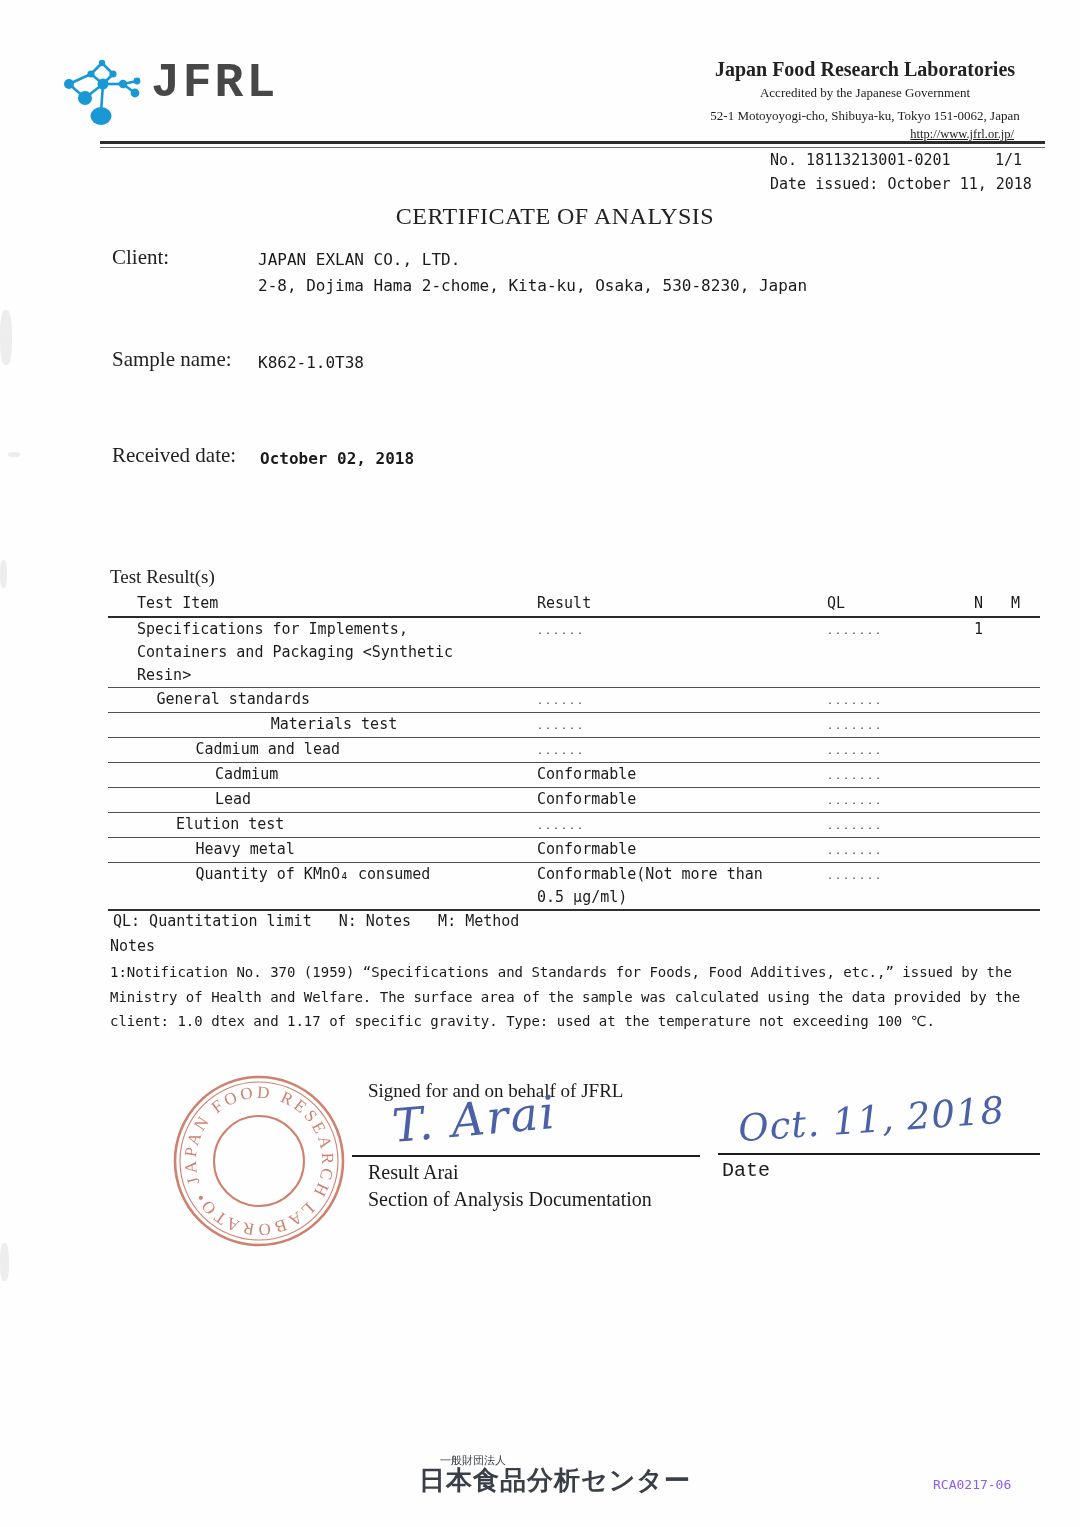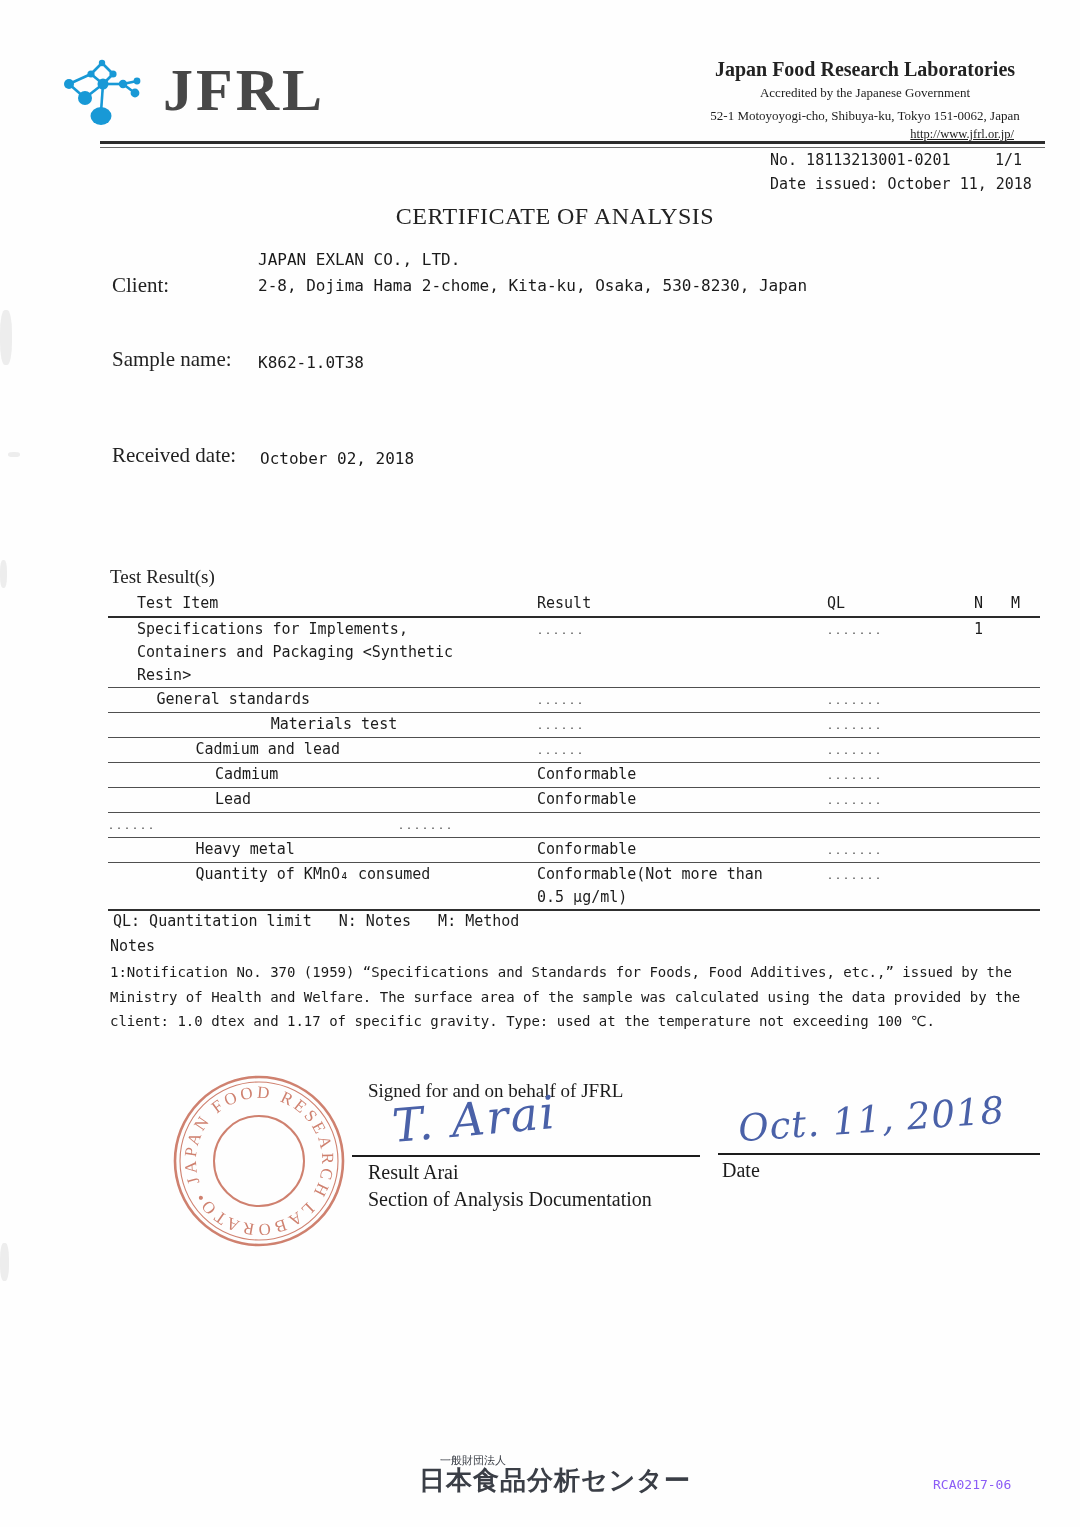--- a/index.html
+++ b/index.html
@@ -3,42 +3,42 @@
 <meta charset="utf-8">
 <style>
   html,body{margin:0;padding:0;background:#e8e8e8;}
   .page{position:relative;width:1080px;height:1527px;background:#fefefe;margin:0 auto;
         font-family:"Liberation Serif","DejaVu Serif",serif;color:#1c1c1c;overflow:hidden;}
   .abs{position:absolute;}
   .mono{font-family:"DejaVu Sans Mono","DejaVu Sans",monospace;}
 
   
   .logo-wrap{left:55px;top:48px;width:320px;height:90px;}
-  .logo-text{position:absolute;left:108px;top:8px;font-family:Liberation Serif, serif;
-             font-weight:bold;font-size:60px;letter-spacing:3px;color:#474747;}
+  .logo-text{position:absolute;left:96px;top:8px;font-family:Liberation Mono, monospace;
+             font-weight:bold;font-size:48px;letter-spacing:3px;color:#474747;}
   .org-block{left:700px;top:58px;width:330px;text-align:center;}
   .org-name{font-size:20px;font-weight:bold;color:#222;}
   .org-accred{font-size:13px;margin-top:4px;}
   .org-addr{font-size:13px;margin-top:7px;white-space:nowrap;}
   .org-url{font-size:12.5px;margin-top:3px;text-align:right;text-decoration:underline;padding-right:16px;}
   .rule1{left:100px;top:141px;width:945px;height:2.5px;background:#2d2d2d;}
   .rule2{left:100px;top:147px;width:945px;height:1px;background:#6a6a6a;}
   .report-no{left:770px;top:151px;width:252px;font-size:15px;display:flex;justify-content:space-between;}
   .date-issued{left:770px;top:175px;font-size:15px;}
 
   
   .doc-title{left:0;top:203px;width:1110px;text-align:center;font-size:24px;letter-spacing:0.5px;color:#222;}
   .meta-label{font-size:21px;color:#222;}
   .meta-value{font-size:16px;color:#1a1a1a;line-height:26px;}
-  .client-label{left:112px;top:245px;margin-top:28px;}
+  .client-label{left:112px;top:245px;}
   .client-value{left:258px;top:247px;}
   .sample-label{left:112px;top:347px;}
   .sample-value{left:258px;top:350px;}
   .received-label{left:112px;top:443px;}
-  .received-value{left:260px;top:446px;}
+  .received-value{left:260px;top:446px;font-weight:bold;}
   .certify{left:110px;top:490px;width:845px;font-size:15.5px;line-height:25px;color:#222;}
 
   
   .results-title{left:110px;top:566px;font-size:19px;color:#222;}
   .results-table{left:108px;top:592px;width:932px;font-size:15px;line-height:23px;}
   .t-head{display:flex;border-bottom:2.5px solid #2a2a2a;padding-bottom:1px;}
   .t-row{display:flex;border-bottom:1px solid #4f4f4f;align-items:flex-start;min-height:23px;}
   .t-row:last-child{border-bottom:2px solid #2f2f2f;}
   .c-item,.h-item{width:429px;box-sizing:border-box;padding-left:29px;padding-right:45px;}
   .c-result,.h-result{width:290px;box-sizing:border-box;padding-right:40px;}
@@ -54,21 +54,21 @@
   .stamp{left:169px;top:1071px;width:180px;height:180px;opacity:.88;}
   .signed-label{left:368px;top:1080px;font-size:19px;}
   .signature-text{left:392px;top:1092px;font-size:46px;font-style:italic;letter-spacing:2px;
                   color:#4a61a8;transform:rotate(-5deg);font-family:"DejaVu Serif",serif;}
   .sig-line{left:352px;top:1155px;width:348px;height:2px;background:#1c1c1c;}
   .date-line{left:718px;top:1153px;width:322px;height:2px;background:#1c1c1c;}
   .date-hand{left:738px;top:1098px;font-size:37px;font-style:italic;letter-spacing:1px;
              color:#4a61a8;transform:rotate(-4deg);font-family:"DejaVu Serif",serif;}
   .signer-name{left:368px;top:1161px;font-size:20px;}
   .signer-title{left:368px;top:1188px;font-size:20px;}
-  .date-label{left:722px;top:1159px;font-size:20px;}
+  .date-label{left:722px;top:1159px;font-size:20px;font-family:Liberation Mono, monospace;}
 
   
   .footer-jp{left:0;top:1455px;width:1110px;text-align:center;color:#3a3e46;line-height:1.05;}
   .footer-jp .small{font-size:11px;display:block;text-align:left;width:230px;margin:0 auto;}
   .footer-jp .big{font-size:26px;font-weight:bold;letter-spacing:1px;display:block;}
   .doc-code{left:933px;top:1477px;font-size:13px;color:#8b5cf6;}
 
   
   .smudge{background:#d9d9d9;opacity:.45;border-radius:40%;}
 </style>
@@ -187,20 +187,21 @@
           <div class="c-m"></div>
         </div>
         <div class="t-row">
           <div class="c-item" style="padding-left: 107px;">Lead</div>
           <div class="c-result">Conformable</div>
           <div class="c-ql dots">.......</div>
           <div class="c-n"></div>
           <div class="c-m"></div>
         </div>
         <div class="t-row">
+          <div class="c-item" style="padding-left: 68px;">Elution test</div>
           <div class="c-result dots">......</div>
           <div class="c-ql dots">.......</div>
           <div class="c-n"></div>
           <div class="c-m"></div>
         </div>
         <div class="t-row">
           <div class="c-item" style="padding-left: 87.5px;">Heavy metal</div>
           <div class="c-result">Conformable</div>
           <div class="c-ql dots">.......</div>
           <div class="c-n"></div>

